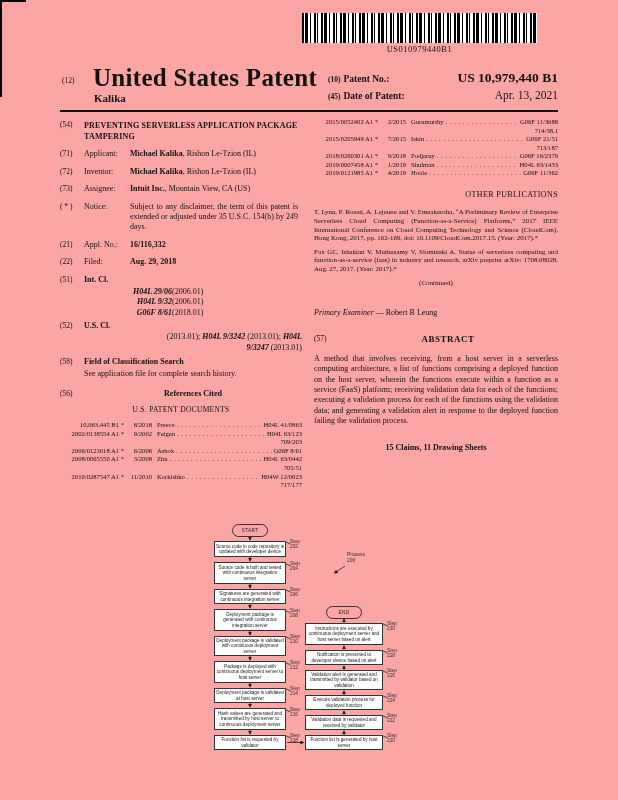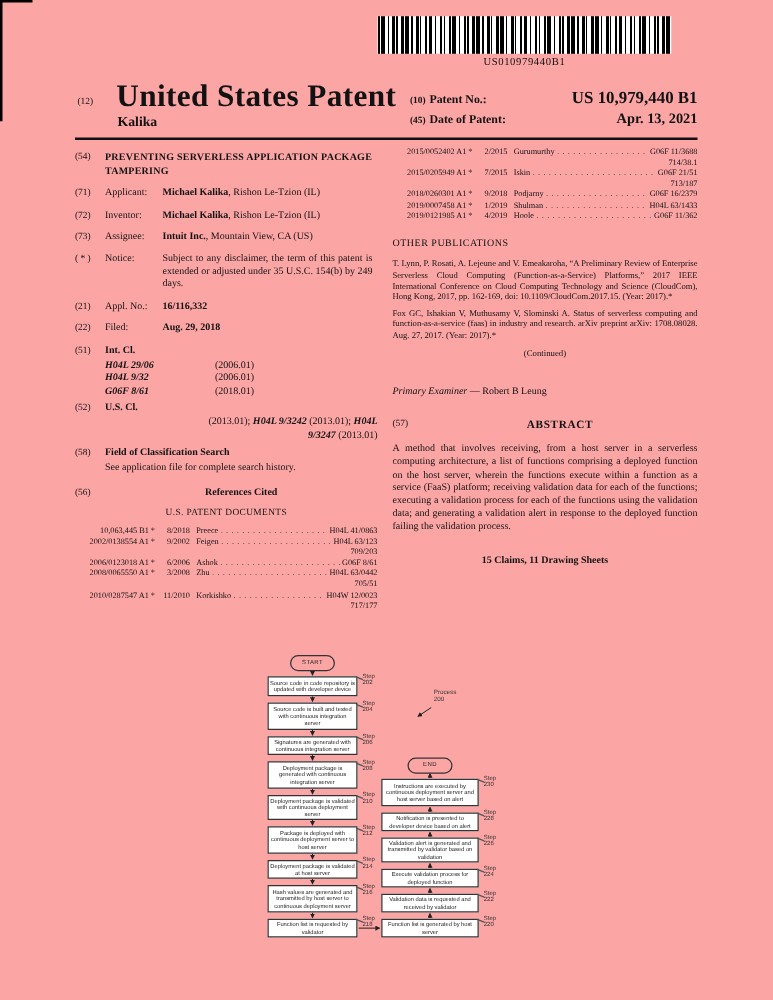--- a/index.html
+++ b/index.html
@@ -15,57 +15,57 @@
 
   
   .hdr-num{position:absolute;left:62px;top:76px;font-size:7.5px;}
   .hdr-title{position:absolute;left:93px;top:64px;font-size:25px;font-weight:bold;letter-spacing:.3px;}
   .hdr-surname{position:absolute;left:94px;top:92px;font-size:11px;font-weight:bold;}
   .hdr-right{position:absolute;left:328px;top:70px;width:230px;}
   .hdr-line{display:flex;justify-content:space-between;align-items:baseline;margin-bottom:3px;}
   .hdr-line .n{font-size:7.5px;margin-right:3px;}
   .hdr-line .lbl{font-size:9.5px;font-weight:bold;flex:0 0 auto;}
   .pn-value{font-size:13.5px;font-weight:bold;}
-  .pd-value{font-size:11.5px;font-weight:bold;}
+  .pd-value{font-size:11.5px;font-weight:normal;}
   .hrule{position:absolute;left:60px;top:110px;width:498px;height:1.5px;background:#111;}
 
   
   .col-left{position:absolute;left:60px;top:120px;width:242px;font-size:8px;line-height:1.3;}
   .col-right{position:absolute;left:314px;top:118px;width:244px;font-size:8px;line-height:1.3;}
 
   .field{display:flex;margin-bottom:7px;}
   .fnum{flex:0 0 24px;font-size:7.5px;}
   .flabel{flex:0 0 46px;}
   .fbody{flex:1;}
   .b{font-weight:bold;}
   .just{text-align:justify;}
   .title54{font-weight:bold;letter-spacing:.2px;line-height:1.4;}
 
-  .intcl-row{display:flex;margin-left:24px;}
+  .intcl-row{display:flex;margin-left:24px;text-align:right;}
   .intcl-row .cls{flex:0 0 88px;font-weight:bold;font-style:italic;}
   .cpc-l1{margin-left:24px;}
   .cpc-r{text-align:right;}
   .f58-l1{margin-left:24px;}
   .f58-l2{margin-left:24px;}
 
   .center-head{display:flex;margin:10px 0 6px 0;}
   .center-head .fnum{flex:0 0 24px;}
   .center-head .ch{flex:1;text-align:center;font-weight:bold;}
   .subhead{text-align:center;font-size:7.5px;margin:2px 0 6px 0;letter-spacing:.3px;}
 
   .refrow{display:flex;font-size:6.6px;line-height:1.3;align-items:baseline;}
   .r-ref{flex:0 0 64px;text-align:right;}
   .r-date{flex:0 0 28px;text-align:right;margin-right:3px;}
   .r-name{flex:0 0 auto;margin-left:2px;}
   .dots{flex:1;overflow:hidden;white-space:nowrap;margin:0 2px;color:#333;}
   .dots::after{content:". . . . . . . . . . . . . . . . . . . . . . . . . . .";letter-spacing:.5px;}
   .r-cls{flex:0 0 auto;}
   .r-cont{font-size:6.6px;text-align:right;line-height:1.3;}
 
-  .pubs-head{text-align:left;font-size:8px;letter-spacing:.4px;margin:12px 0 8px 0;}
+  .pubs-head{text-align:right;font-size:8px;letter-spacing:.4px;margin:12px 0 8px 0;}
   .pub{font-size:6.9px;line-height:1.25;text-align:justify;margin-bottom:5px;}
   .continued{text-align:center;font-size:7px;margin-top:4px;}
   .examiner{margin-top:20px;font-size:8px;}
   .i{font-style:italic;}
   .attorney{margin-top:3px;font-size:8px;line-height:1.35;width:200px;}
   .abs-head{display:flex;margin:16px 0 8px 0;}
   .abs-head .fnum{flex:0 0 24px;font-size:7.5px;}
   .abs-head .ch{flex:1;text-align:center;font-weight:bold;font-size:9px;letter-spacing:.5px;}
   .abstract{font-size:8px;line-height:1.3;text-align:justify;}
   .claims{margin-top:16px;text-align:center;font-weight:bold;font-size:8px;}

